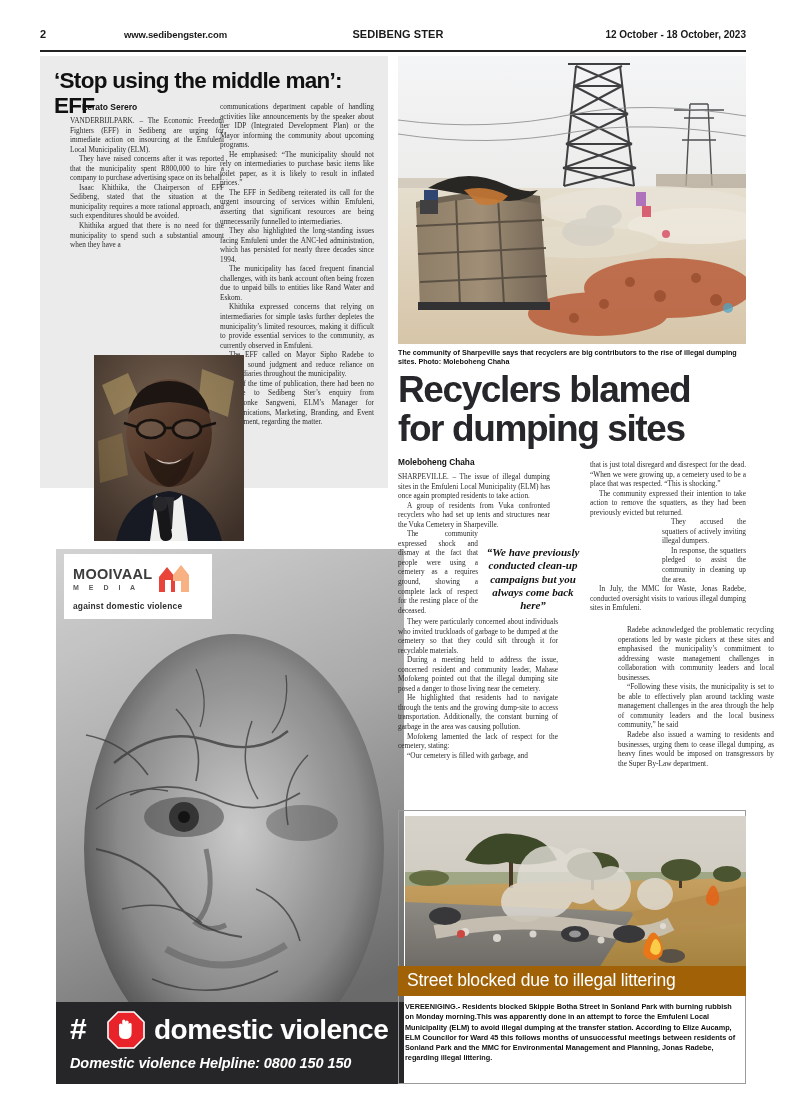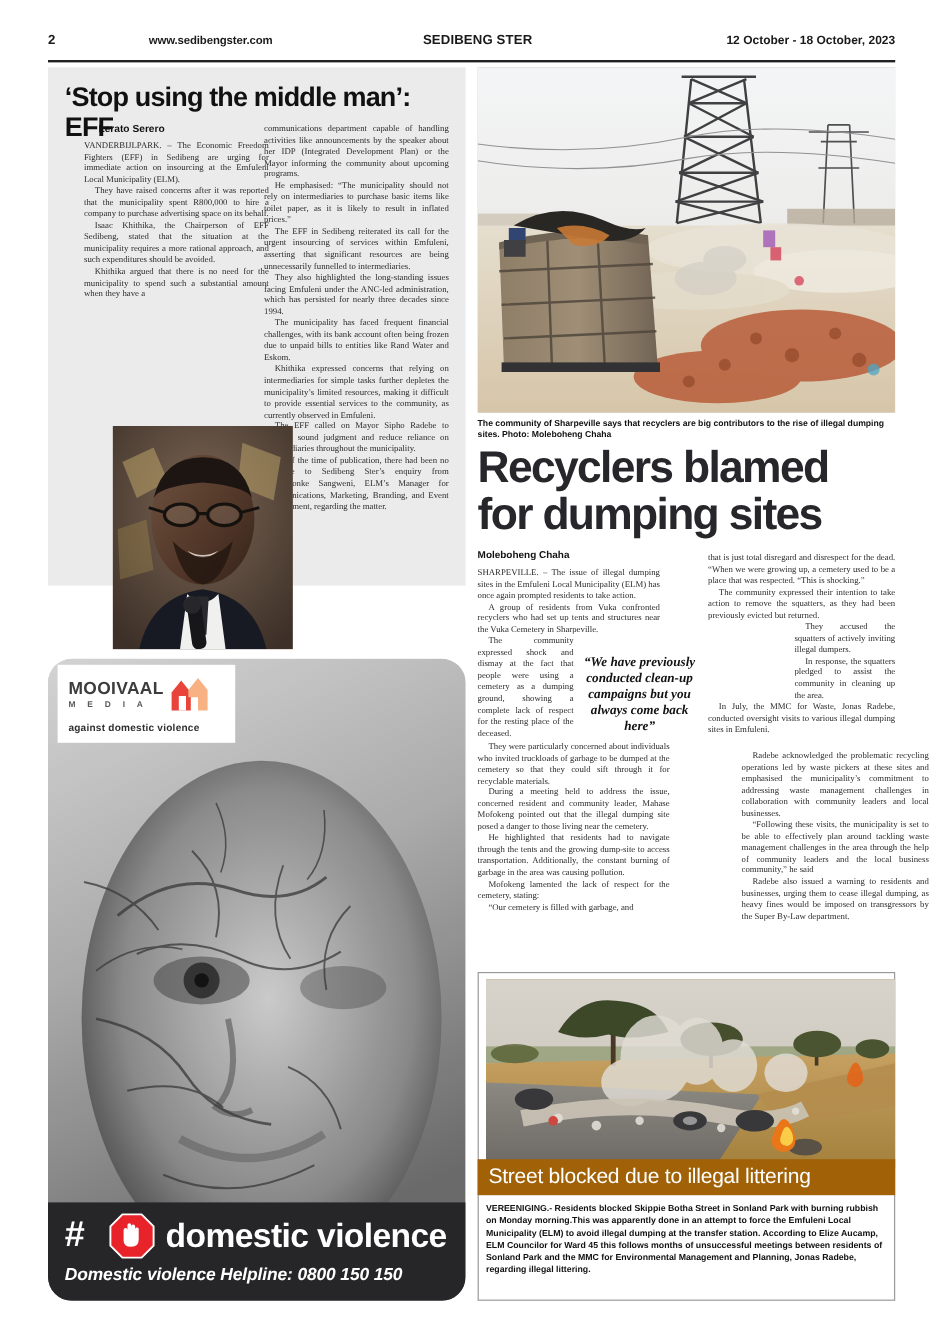--- a/index.html
+++ b/index.html
@@ -25,21 +25,21 @@
   .col p{margin:0;text-indent:9px;}
   .col p.noind{text-indent:0;}
   .a1c1{left:30px;top:60px;width:154px;}
   .a1c2{left:180px;top:46px;width:154px;}
 
   .portrait{position:absolute;left:54px;top:299px;width:150px;height:186px;overflow:hidden;background:#6b5a4d;}
   .cap1{position:absolute;left:54px;top:493px;width:152px;font-family:"Liberation Sans",sans-serif;
         font-weight:bold;font-size:7.1px;line-height:9.4px;color:#111;}
 
   
-  .advert{position:absolute;left:40px;top:549px;width:348px;height:535px;overflow:hidden;background:#cfcfcf;border-radius:20px;}
+  .advert{position:absolute;left:56px;top:549px;width:348px;height:535px;overflow:hidden;background:#cfcfcf;}
   .adv-photo{position:absolute;inset:0;}
   .adv-logo{position:absolute;left:8px;top:5px;width:148px;height:65px;background:#fff;}
   .adv-logo-top{position:absolute;left:9px;top:10px;display:flex;align-items:center;}
   .adv-mv{font-family:"Liberation Sans",sans-serif;font-weight:bold;font-size:14.5px;letter-spacing:.3px;color:#3c3c3c;line-height:15px;}
   .adv-media{font-family:"Liberation Sans",sans-serif;font-weight:bold;font-size:7px;letter-spacing:4px;color:#5a5a5a;margin-top:2px;}
   .adv-mark{position:relative;width:34px;height:30px;margin-left:5px;}
   .adv-tag{position:absolute;left:9px;top:47px;font-family:"Liberation Sans",sans-serif;font-weight:bold;
            font-size:8.4px;letter-spacing:.2px;color:#2f2f2f;}
   .adv-banner{position:absolute;left:0;bottom:0;width:348px;height:82px;background:#262628;}
   .adv-hash{position:absolute;left:14px;top:12px;font-family:"Liberation Sans",sans-serif;font-weight:bold;
@@ -309,21 +309,21 @@
   <div class="art2-head">
     <div>Recyclers blamed</div>
     <div>for dumping sites</div>
   </div>
   <div class="art2-byline">Moleboheng Chaha</div>
 
   <div class="col a2c1">
     <p class="noind">SHARPEVILLE. – The issue of illegal dumping sites in the Emfuleni Local Municipality (ELM) has once again prompted residents to take action.</p>
     <p>A group of residents from Vuka confronted recyclers who had set up tents and structures near the Vuka Cemetery in Sharpeville.</p>
     <div class="wrapspace"></div>
-    <p>The community expressed shock and dismay at the fact that people were using a cemetery as a dumping ground, showing a complete lack of respect for the resting place of the deceased.</p>
+    <p>The community expressed shock and dismay at the fact that people were using a cemetery as a requires ground, showing a complete lack of respect for the resting place of the deceased.</p>
   </div>
   <div class="col a2c1b">
     <p>They were particularly concerned about individuals who invited truckloads of garbage to be dumped at the cemetery so that they could sift through it for recyclable materials.</p>
     <p>During a meeting held to address the issue, concerned resident and community leader, Mahase Mofokeng pointed out that the illegal dumping site posed a danger to those living near the cemetery.</p>
     <p>He highlighted that residents had to navigate through the tents and the growing dump-site to access transportation. Additionally, the constant burning of garbage in the area was causing pollution.</p>
     <p>Mofokeng lamented the lack of respect for the cemetery, stating:</p>
     <p>“Our cemetery is filled with garbage, and</p>
   </div>
 
   <div class="col a2c2">

